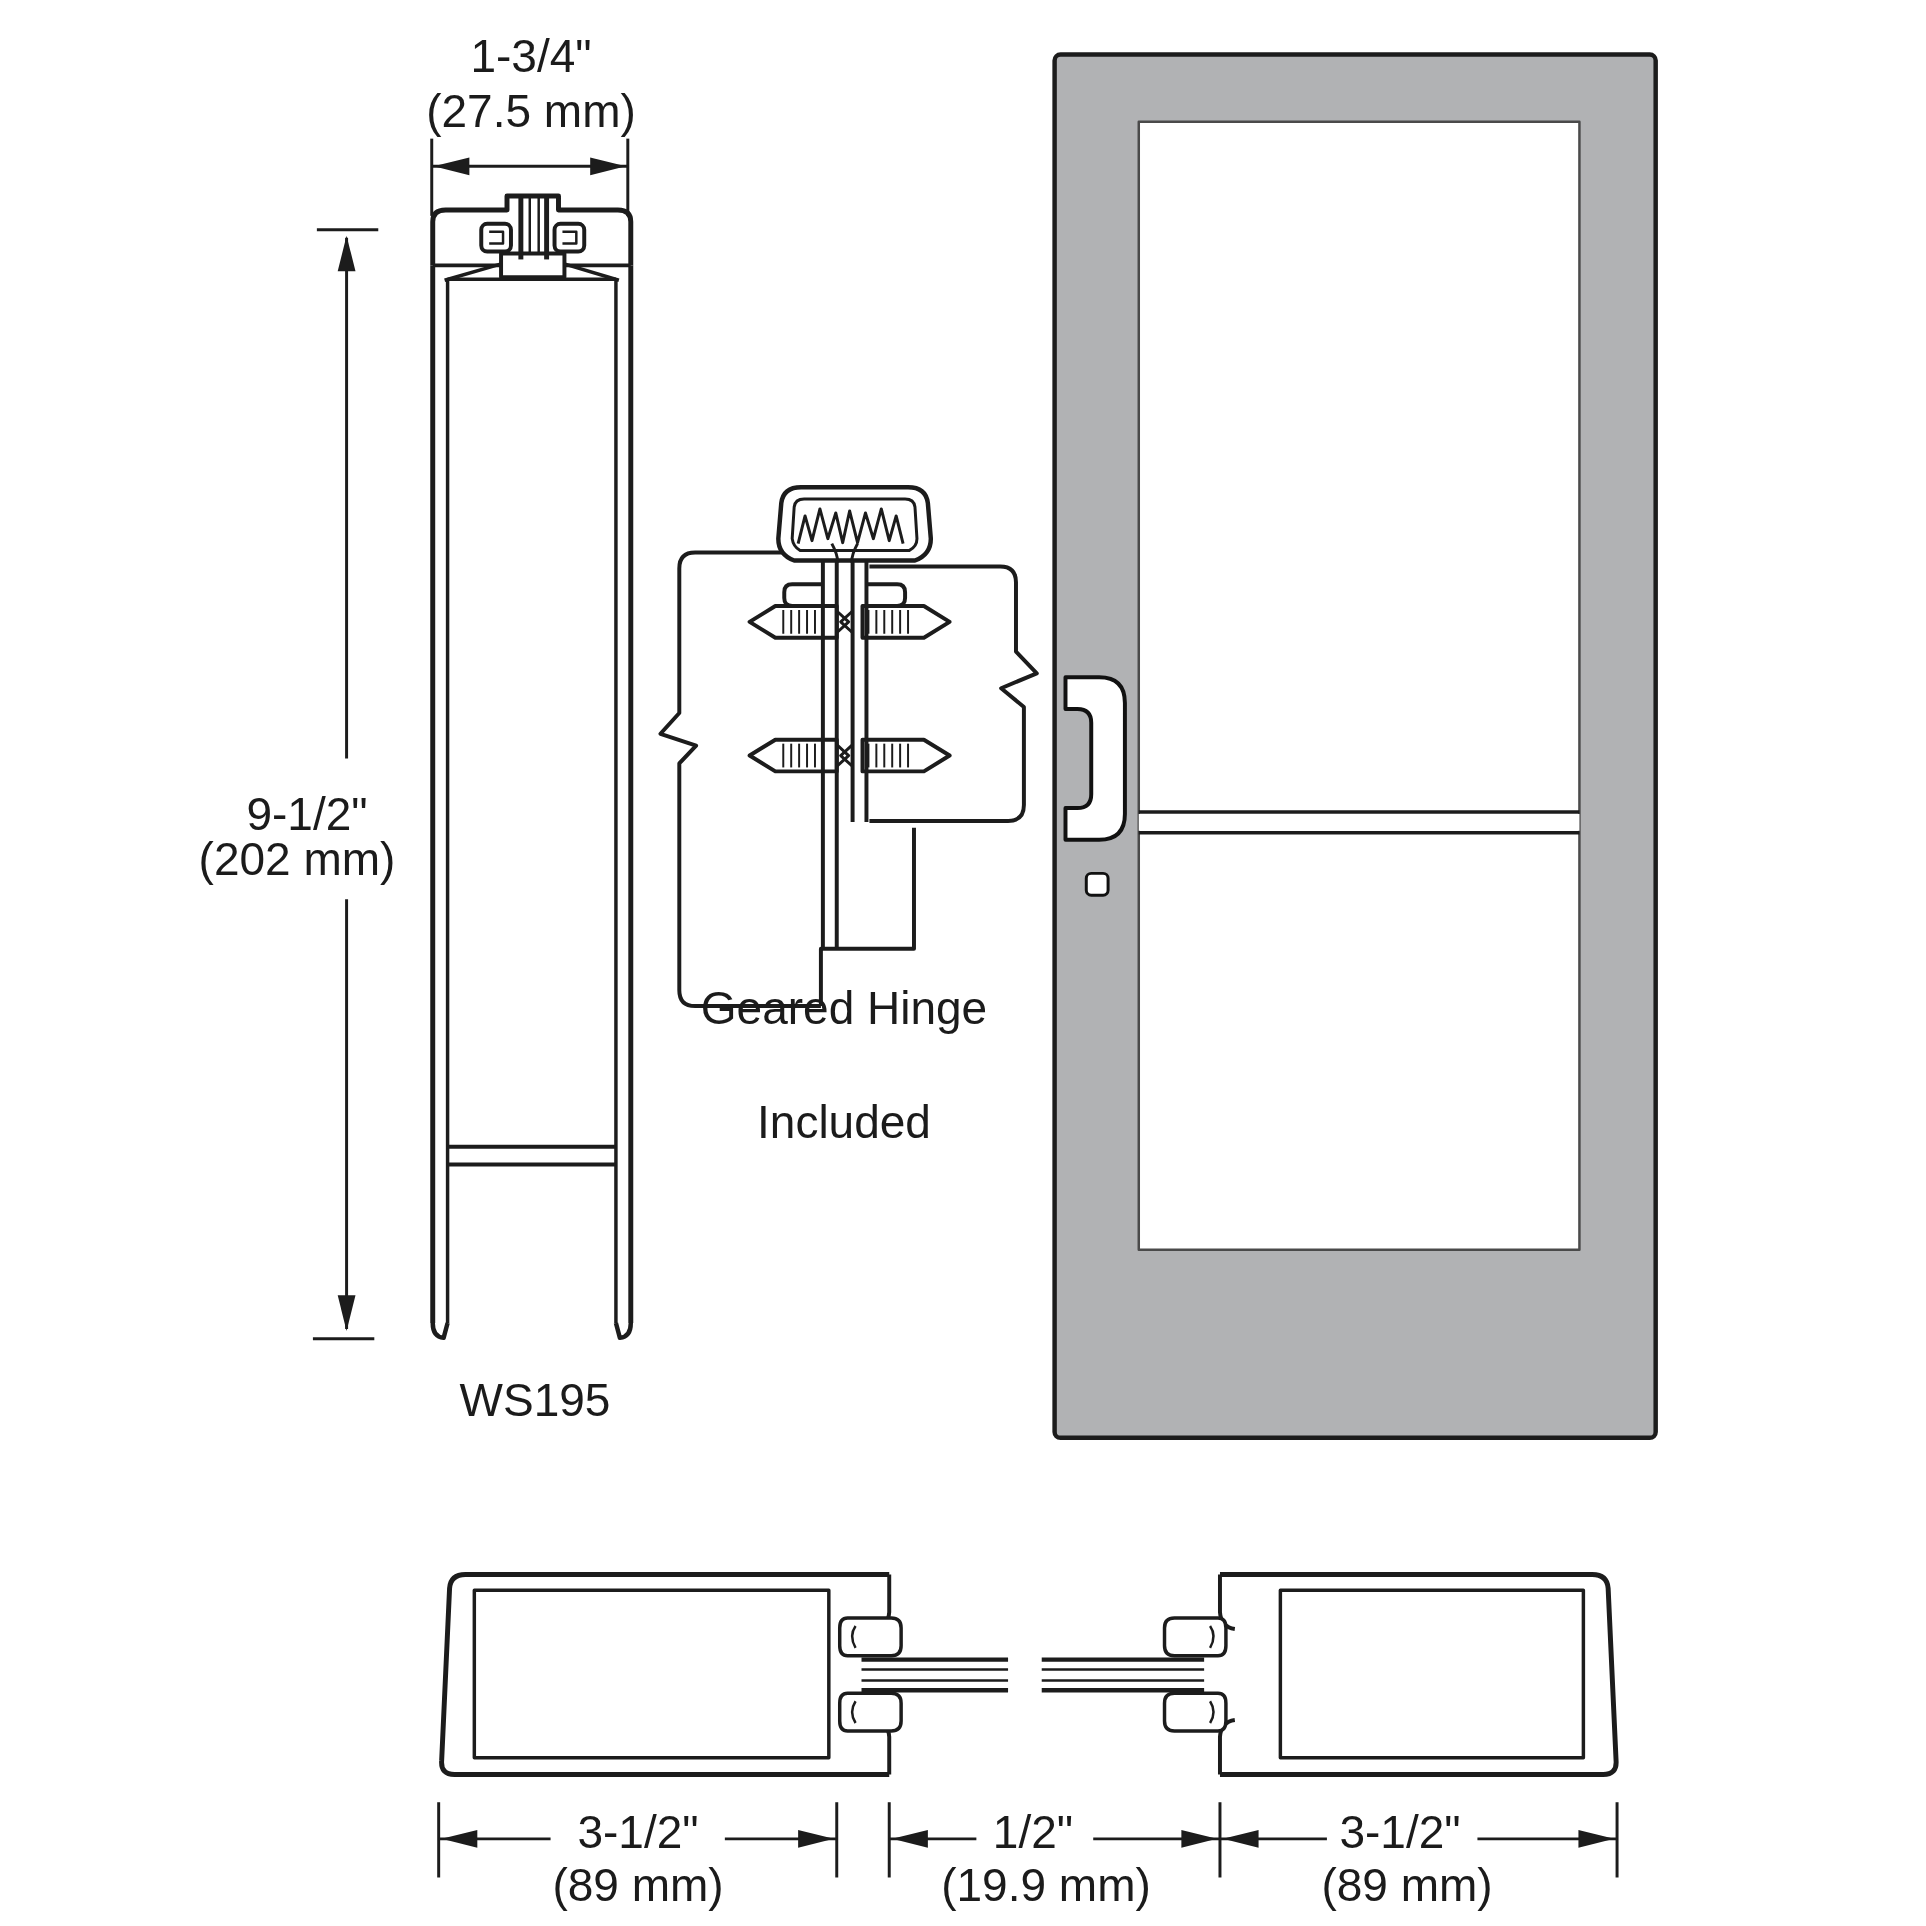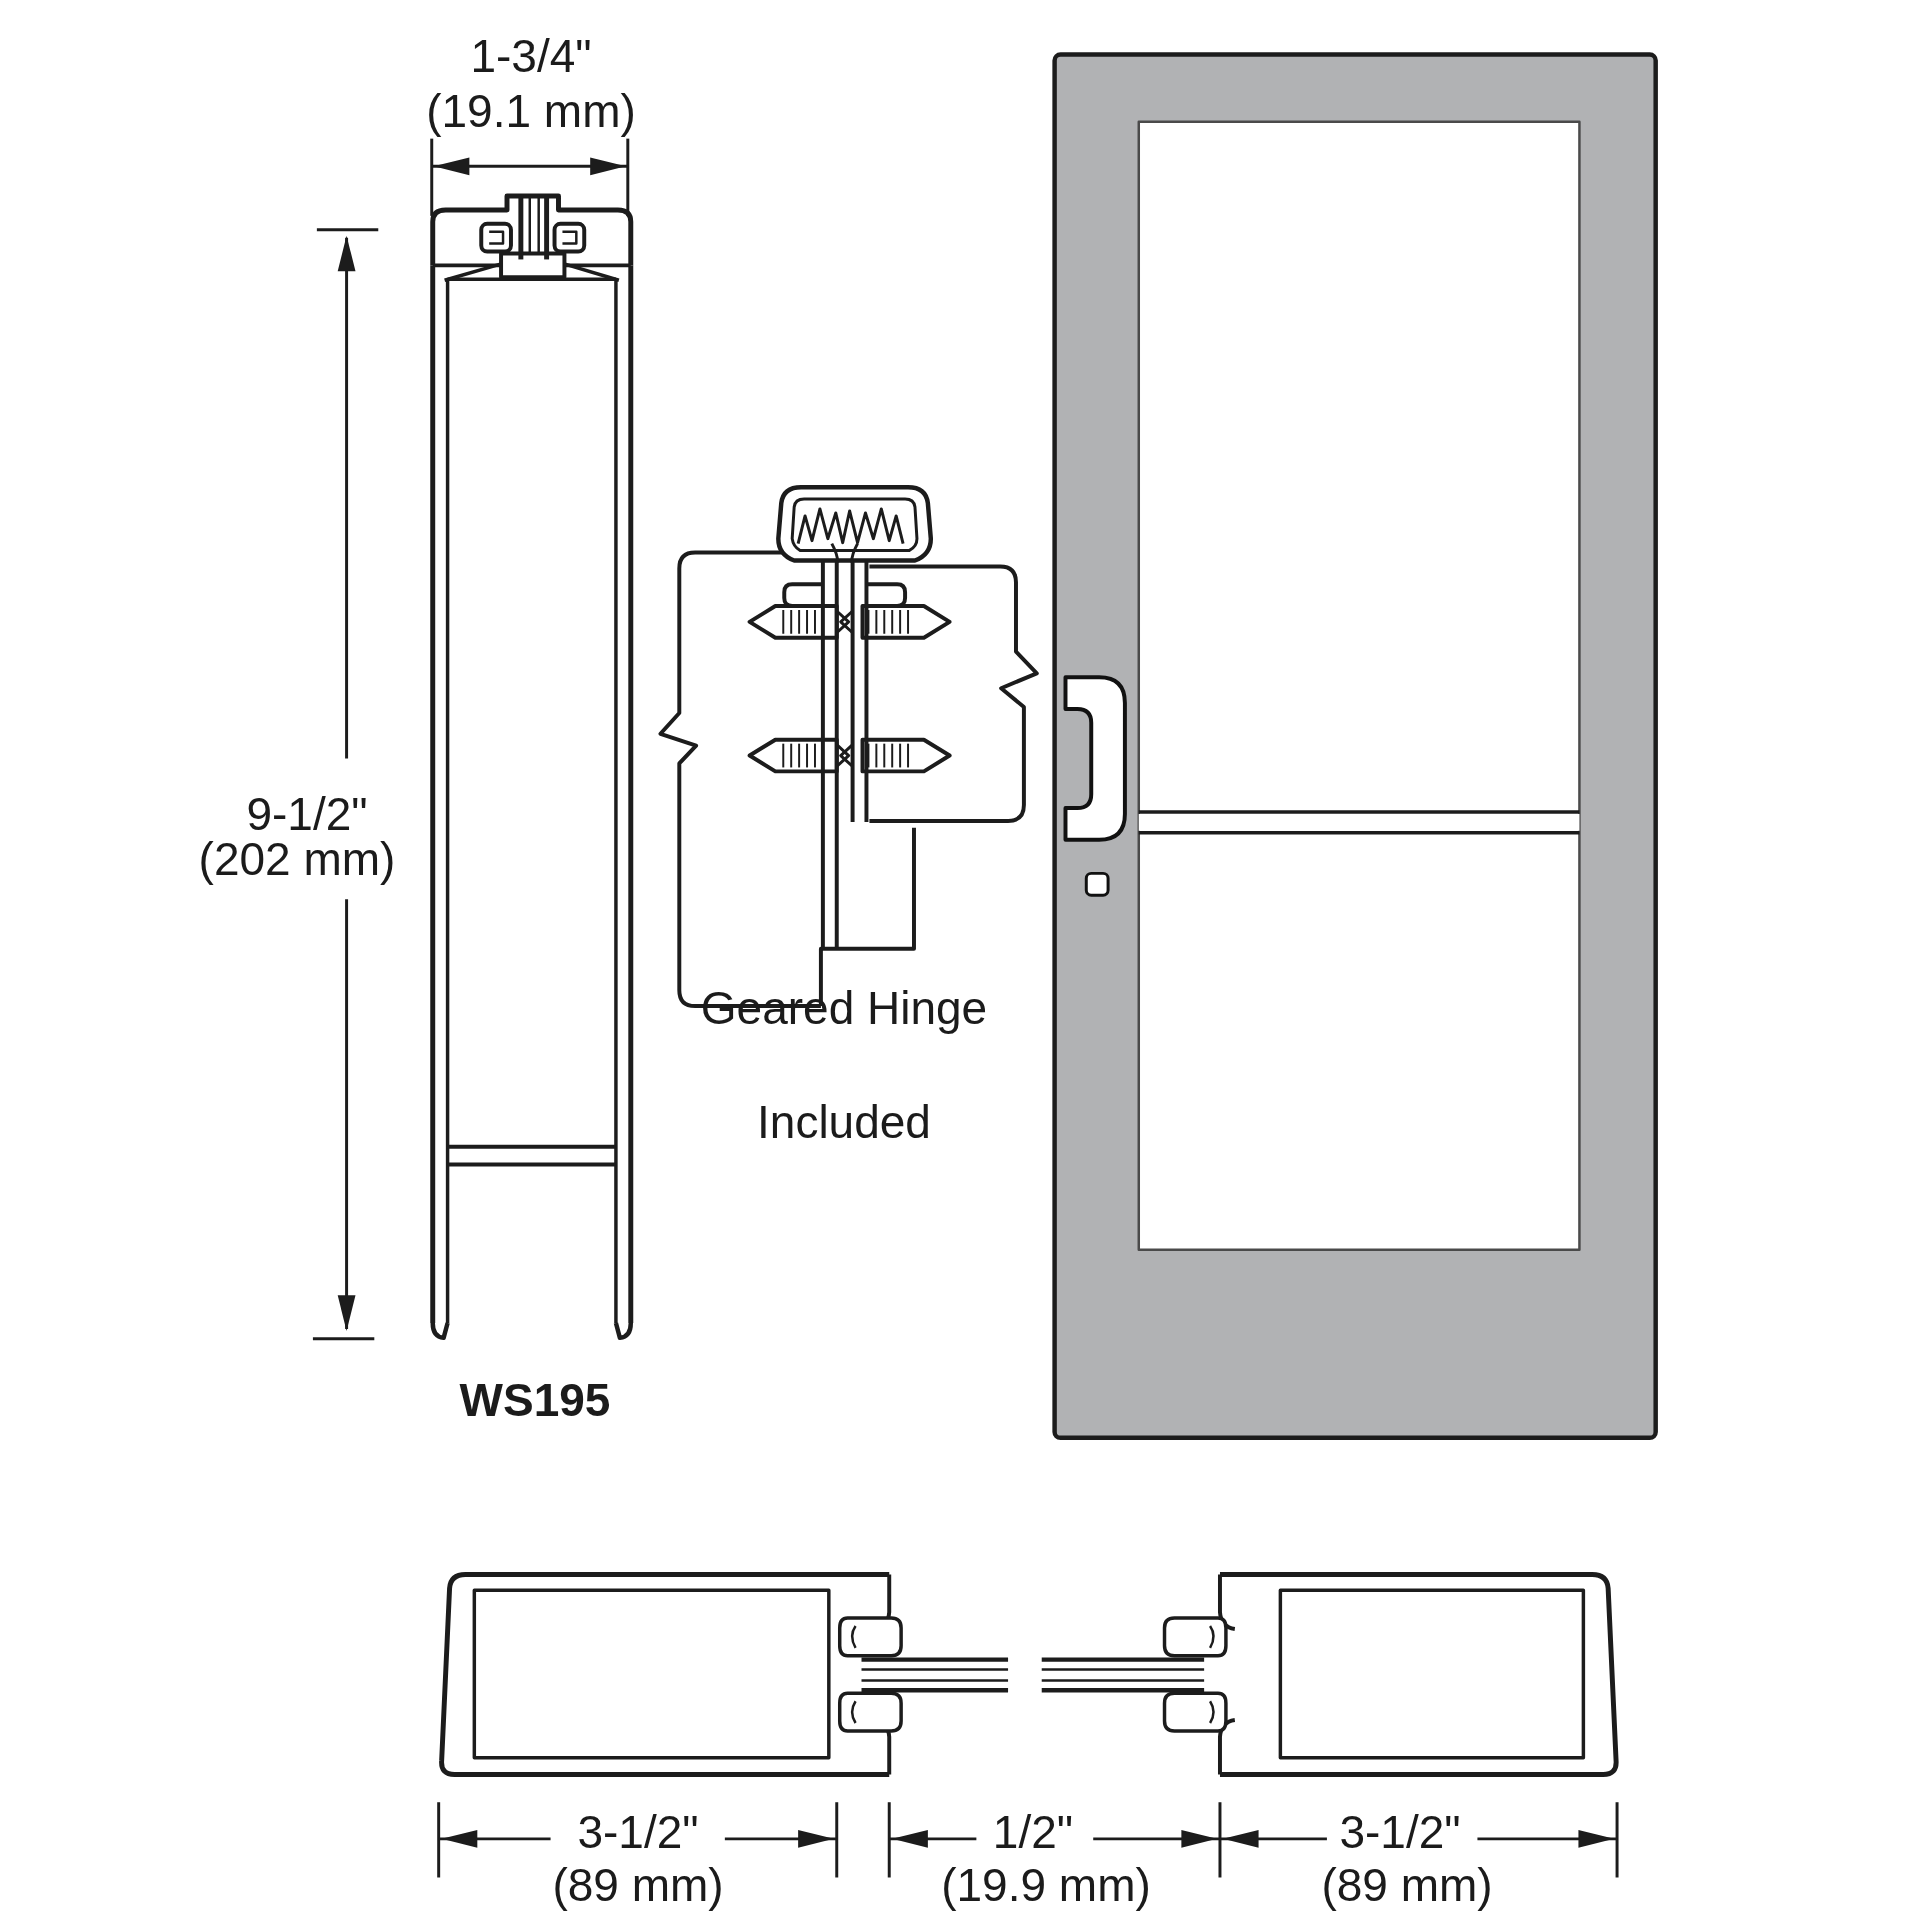--- a/index.html
+++ b/index.html
@@ -2,21 +2,21 @@
 <html><head>
 <meta charset="utf-8">
 <style>
   html,body{margin:0;padding:0;background:#ffffff;}
   .stage{position:relative;width:1927px;height:1927px;background:#ffffff;overflow:hidden;
          font-family:"Liberation Sans",sans-serif;}
   .stage svg{position:absolute;left:0;top:0;}
   .lbl{position:absolute;transform:translate(-50%,-50%);
        font-size:46px;line-height:1.05;color:#1b1b1b;white-space:nowrap;text-align:center;
        font-family:"Liberation Sans",sans-serif;}
-  .lbl.bold{font-weight:bold;}
+  .lbl.bold{font-weight:normal;}
 </style>
 </head>
 <body>
 
 <div class="stage">
 
   <svg width="1927" height="1927" viewBox="0 0 1946 1946">
     <g fill="none" stroke="#1c1c1c" stroke-linejoin="round">
 
       <g>
@@ -187,21 +187,21 @@
           <path d="M1232,1857 H1340"></path>
             <path d="M1492,1857 H1633"></path>
           <polygon points="1235,1857 1271,1848 1271,1866" fill="#1c1c1c" stroke="none"></polygon>
           <polygon points="1630,1857 1594,1848 1594,1866" fill="#1c1c1c" stroke="none"></polygon>
         </g>
       </g>
     </g>
   </svg>
 
   <div class="lbl" style="left:531px;top:56px">1-3/4"</div>
-  <div class="lbl" style="left:531px;top:111px">(19.1 mm)</div>
+  <div class="lbl" style="left:531px;top:111px">(27.5 mm)</div>
 
   <div class="lbl" style="left:307px;top:814px">9-1/2"</div>
   <div class="lbl" style="left:297px;top:859px">(202 mm)</div>
 
   <div class="lbl bold" style="left:535px;top:1400px">WS195</div>
 
   <div class="lbl" style="left:844px;top:1008px">Geared Hinge</div>
   <div class="lbl" style="left:844px;top:1122px">Included</div>
 
   <div class="lbl" style="left:638px;top:1832px">3-1/2"</div>

